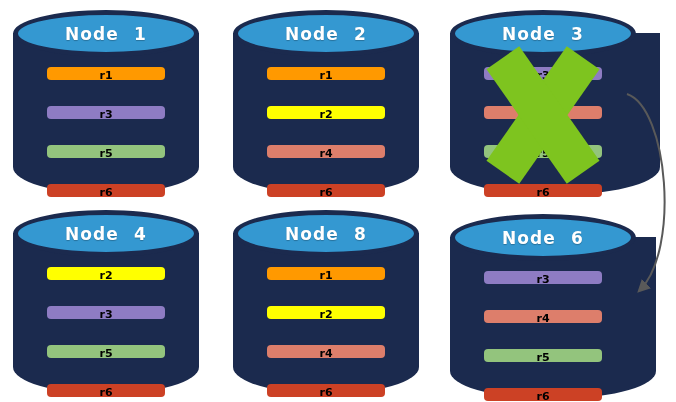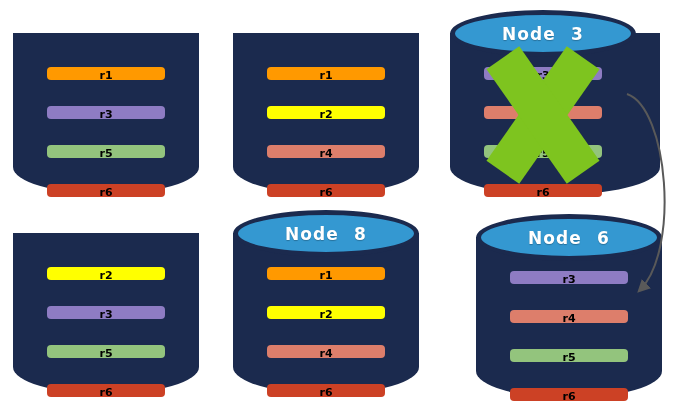--- a/index.html
+++ b/index.html
@@ -74,30 +74,36 @@
     z-index: 6;
   }
 </style>
 </head>
 <body>
 
 <div id="canvas">
 
   <div class="cyl" style="left:13px; top:10px;">
     <div class="cyl-body"></div>
+    <div class="cyl-top">
+      <span class="cyl-title">Node 1</span>
+    </div>
     <div class="bars">
       <div class="bar" style="background-color: rgb(255, 153, 0);"><span>r1</span></div>
       <div class="bar" style="background-color: rgb(142, 124, 195);"><span>r3</span></div>
       <div class="bar" style="background-color: rgb(147, 196, 125);"><span>r5</span></div>
       <div class="bar" style="background-color: rgb(204, 65, 37);"><span>r6</span></div>
     </div>
   </div>
 
   <div class="cyl" style="left:233px; top:10px;">
     <div class="cyl-body"></div>
+    <div class="cyl-top">
+      <span class="cyl-title">Node 2</span>
+    </div>
     <div class="bars">
       <div class="bar" style="background-color: rgb(255, 153, 0);"><span>r1</span></div>
       <div class="bar" style="background-color: rgb(255, 255, 0);"><span>r2</span></div>
       <div class="bar" style="background-color: rgb(221, 126, 107);"><span>r4</span></div>
       <div class="bar" style="background-color: rgb(204, 65, 37);"><span>r6</span></div>
     </div>
   </div>
 
   <div class="cyl" style="left:450px; top:10px;padding-left:24px;">
     <div class="cyl-body"></div>
@@ -109,20 +115,23 @@
       <div class="bar" style="background-color: rgb(221, 126, 107);"><span>r4</span></div>
       <div class="bar" style="background-color: rgb(147, 196, 125);"><span>r5</span></div>
       <div class="bar" style="background-color: rgb(204, 65, 37);"><span>r6</span></div>
     </div>
     <div class="x-arm a" style="background-color: rgb(126, 196, 31);"></div>
     <div class="x-arm b" style="background-color: rgb(126, 196, 31);"></div>
   </div>
 
   <div class="cyl" style="left:13px; top:210px;">
     <div class="cyl-body"></div>
+    <div class="cyl-top">
+      <span class="cyl-title">Node 4</span>
+    </div>
     <div class="bars">
       <div class="bar" style="background-color: rgb(255, 255, 0);"><span>r2</span></div>
       <div class="bar" style="background-color: rgb(142, 124, 195);"><span>r3</span></div>
       <div class="bar" style="background-color: rgb(147, 196, 125);"><span>r5</span></div>
       <div class="bar" style="background-color: rgb(204, 65, 37);"><span>r6</span></div>
     </div>
   </div>
 
   <div class="cyl" style="left:233px; top:210px;">
     <div class="cyl-body"></div>
@@ -130,21 +139,21 @@
       <span class="cyl-title">Node 8</span>
     </div>
     <div class="bars">
       <div class="bar" style="background-color: rgb(255, 153, 0);"><span>r1</span></div>
       <div class="bar" style="background-color: rgb(255, 255, 0);"><span>r2</span></div>
       <div class="bar" style="background-color: rgb(221, 126, 107);"><span>r4</span></div>
       <div class="bar" style="background-color: rgb(204, 65, 37);"><span>r6</span></div>
     </div>
   </div>
 
-  <div class="cyl" style="left:476px; top:214px;">
+  <div class="cyl" style="left:450px; top:214px;padding-left:20px;">
     <div class="cyl-body"></div>
     <div class="cyl-top">
       <span class="cyl-title">Node 6</span>
     </div>
     <div class="bars">
       <div class="bar" style="background-color: rgb(142, 124, 195);"><span>r3</span></div>
       <div class="bar" style="background-color: rgb(221, 126, 107);"><span>r4</span></div>
       <div class="bar" style="background-color: rgb(147, 196, 125);"><span>r5</span></div>
       <div class="bar" style="background-color: rgb(204, 65, 37);"><span>r6</span></div>
     </div>

